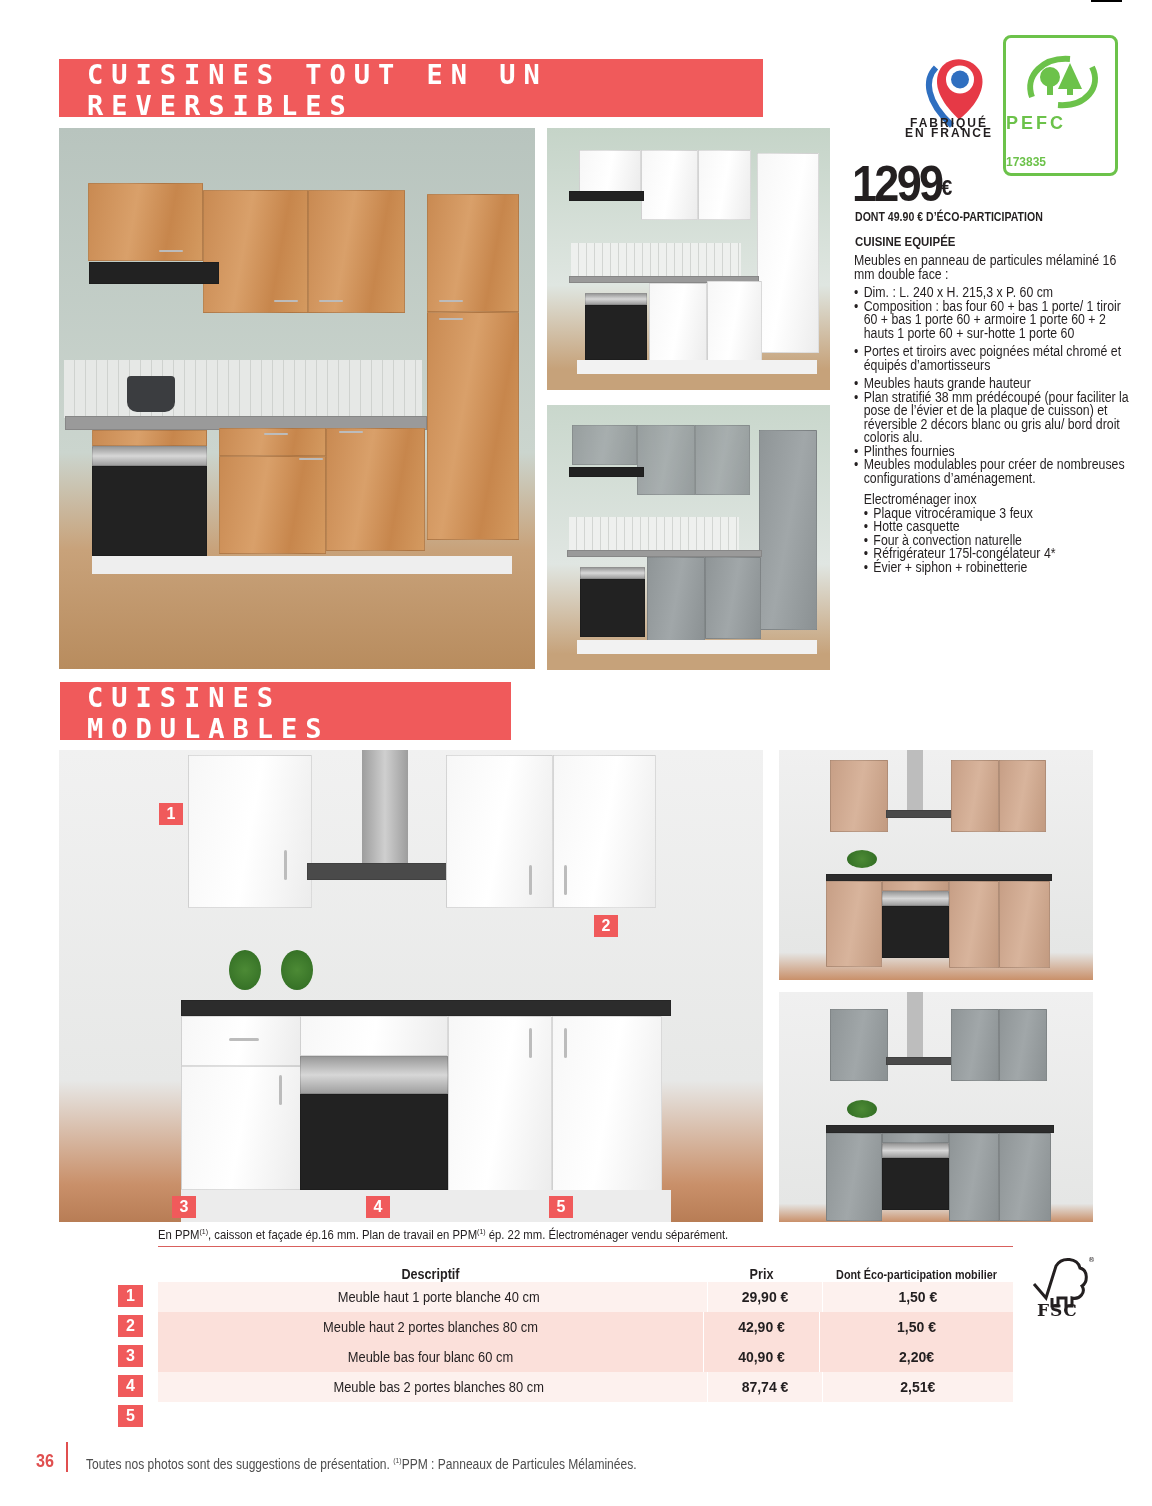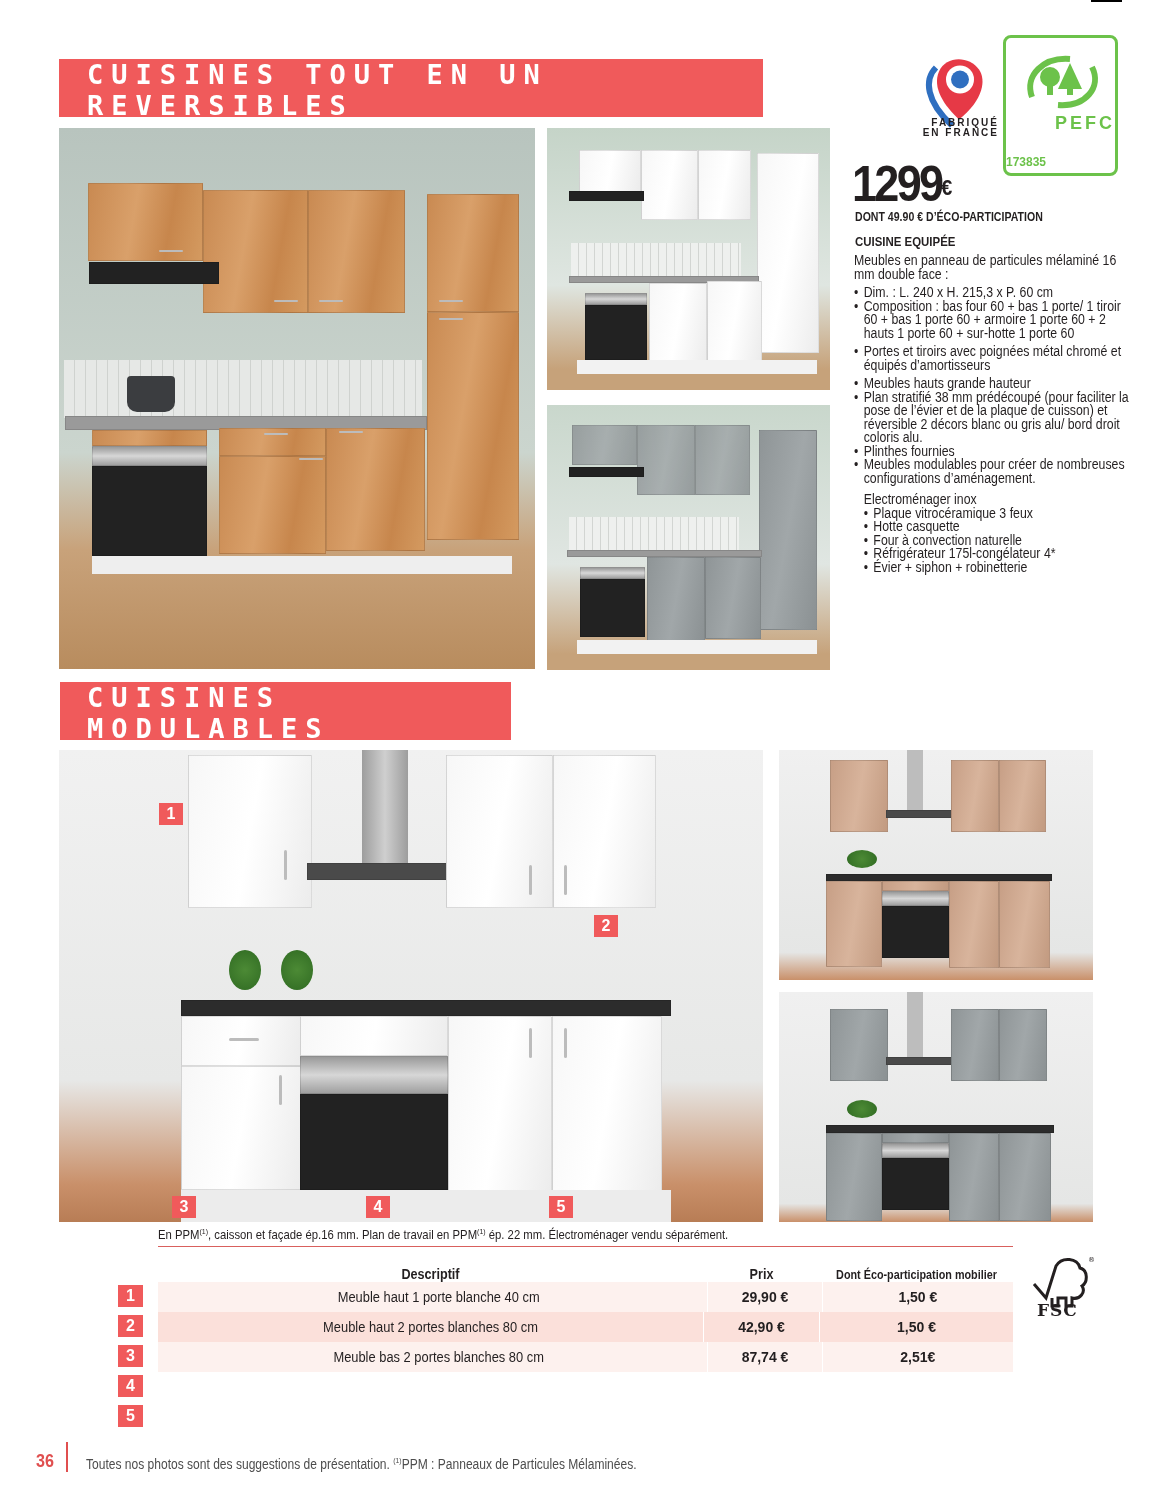--- a/index.html
+++ b/index.html
@@ -27,23 +27,23 @@
     .grey { background: linear-gradient(100deg, #8f9597, #a1a7a9 50%, #8b9193); }
     .dark { background: #222; }
     .steel { background: linear-gradient(180deg, #9a9a9a, #d7d7d7 50%, #a0a0a0); }
     .counter { background: #9a9a9a; }
     .blackcounter { background: #2c2c2c; }
     .handle { position: absolute; background: #bcbcbc; border-radius: 2px; }
 
     .badge-num { position: absolute; width: 24px; height: 22px; background: #f05a5b; color: #fff; font-weight: bold; font-size: 16px; display: flex; align-items: center; justify-content: center; }
 
     .logo-fr { position: absolute; left: 914px; top: 37px; width: 80px; height: 105px; }
-    .logo-fr-text { position: absolute; left: 899px; top: 118px; width: 100px; font-size: 10px; font-weight: bold; letter-spacing: 2px; line-height: 10px; text-align: right; color: #231f20; }
+    .logo-fr-text { position: absolute; left: 899px; top: 118px; width: 100px; font-size: 12px; font-weight: bold; letter-spacing: 2px; line-height: 10px; text-align: center; color: #231f20; }
     .pefc { position: absolute; left: 1003px; top: 35px; width: 115px; height: 141px; border: 3px solid #6cc24a; border-radius: 8px; }
-    .pefc-text { position: absolute; left: 0; width: 100%; top: 75px; text-align: right; color: #6cc24a; font-weight: bold; font-size: 18px; letter-spacing: 3px; }
+    .pefc-text { position: absolute; left: 0; width: 100%; top: 75px; text-align: left; color: #6cc24a; font-weight: bold; font-size: 18px; letter-spacing: 3px; }
     .pefc-code { position: absolute; left: 0; width: 100%; top: 117px; text-align: left; color: #6cc24a; font-weight: bold; font-size: 12px; }
 
     .price { position: absolute; left: 852px; top: 158px; font-size: 50px; font-weight: bold; letter-spacing: -3px; line-height: 52px; transform: scaleX(0.9); transform-origin: left; }
     .price sup { font-size: 22px; vertical-align: top; position: relative; top: 4px; letter-spacing: 0; }
     .eco-line { position: absolute; left: 855px; top: 210px; font-size: 12px; font-weight: bold; transform: scaleX(0.88); transform-origin: left; white-space: nowrap; }
     .prod-title { position: absolute; left: 855px; top: 234px; font-size: 13px; font-weight: bold; transform: scaleX(0.88); transform-origin: left; white-space: nowrap; }
     .desc { position: absolute; left: 854px; top: 254px; width: 320px; font-size: 14px; line-height: 13.5px; transform: scaleX(0.88); transform-origin: left; color: #231f20; }
     .desc p { margin-bottom: 5px; }
     .desc ul { list-style: none; }
     .desc ul li { position: relative; padding-left: 11px; }
@@ -281,20 +281,25 @@
   <div class="tbl-row odd">
     <div class="c1">Meuble haut 1 porte blanche 40 cm</div>
     <div class="c2">29,90 €</div>
     <div class="c3">1,50 €</div>
   </div>
   <div class="tbl-row even">
     <div class="c1">Meuble haut 2 portes blanches 80 cm</div>
     <div class="c2">42,90 €</div>
     <div class="c3">1,50 €</div>
   </div>
+  <div class="tbl-row even">
+    <div class="c1">Meuble bas four blanc 60 cm</div>
+    <div class="c2">40,90 €</div>
+    <div class="c3">2,20€</div>
+  </div>
   <div class="tbl-row odd">
     <div class="c1">Meuble bas 2 portes blanches 80 cm</div>
     <div class="c2">87,74 €</div>
     <div class="c3">2,51€</div>
   </div>
 </div>
 <div class="row-num" style="top:1285px;">1</div>
 <div class="row-num" style="top:1315px;">2</div>
 <div class="row-num" style="top:1345px;">3</div>
 <div class="row-num" style="top:1375px;">4</div>

